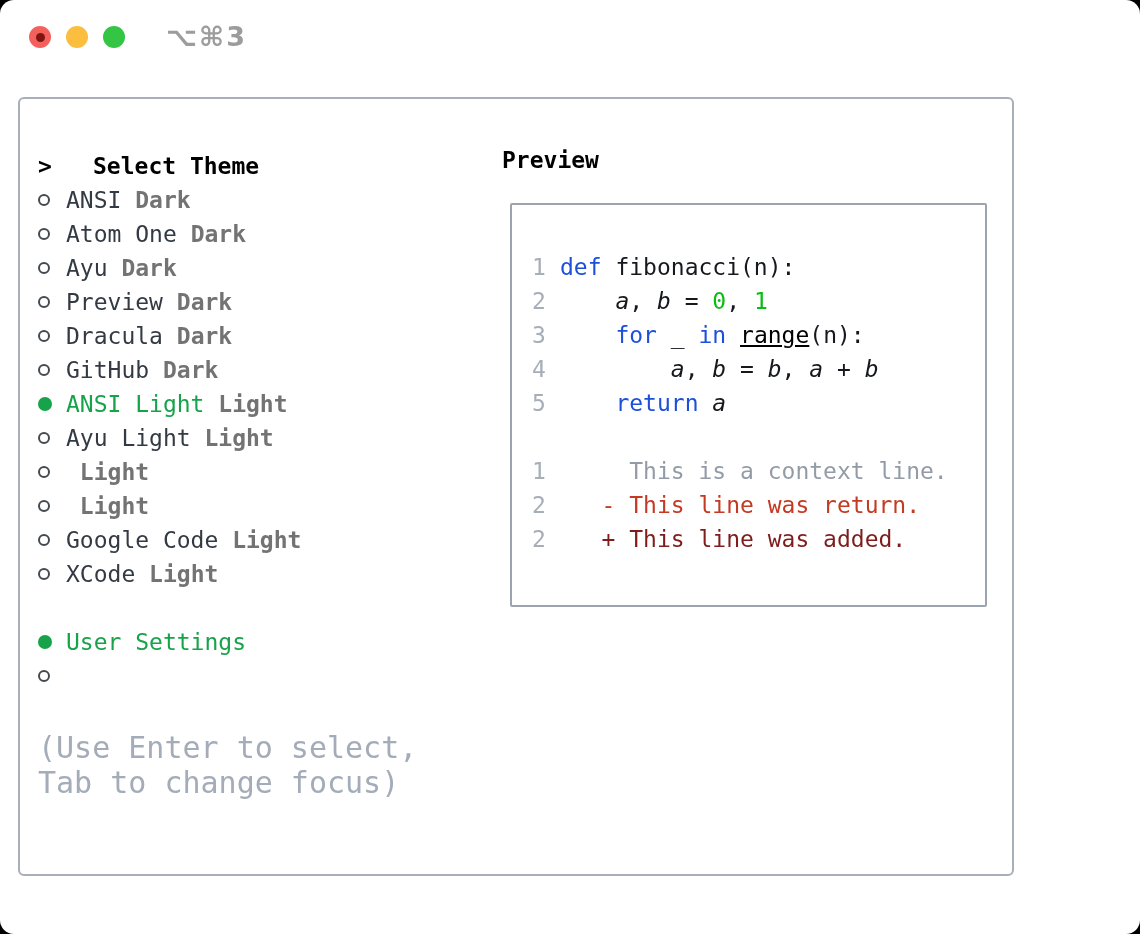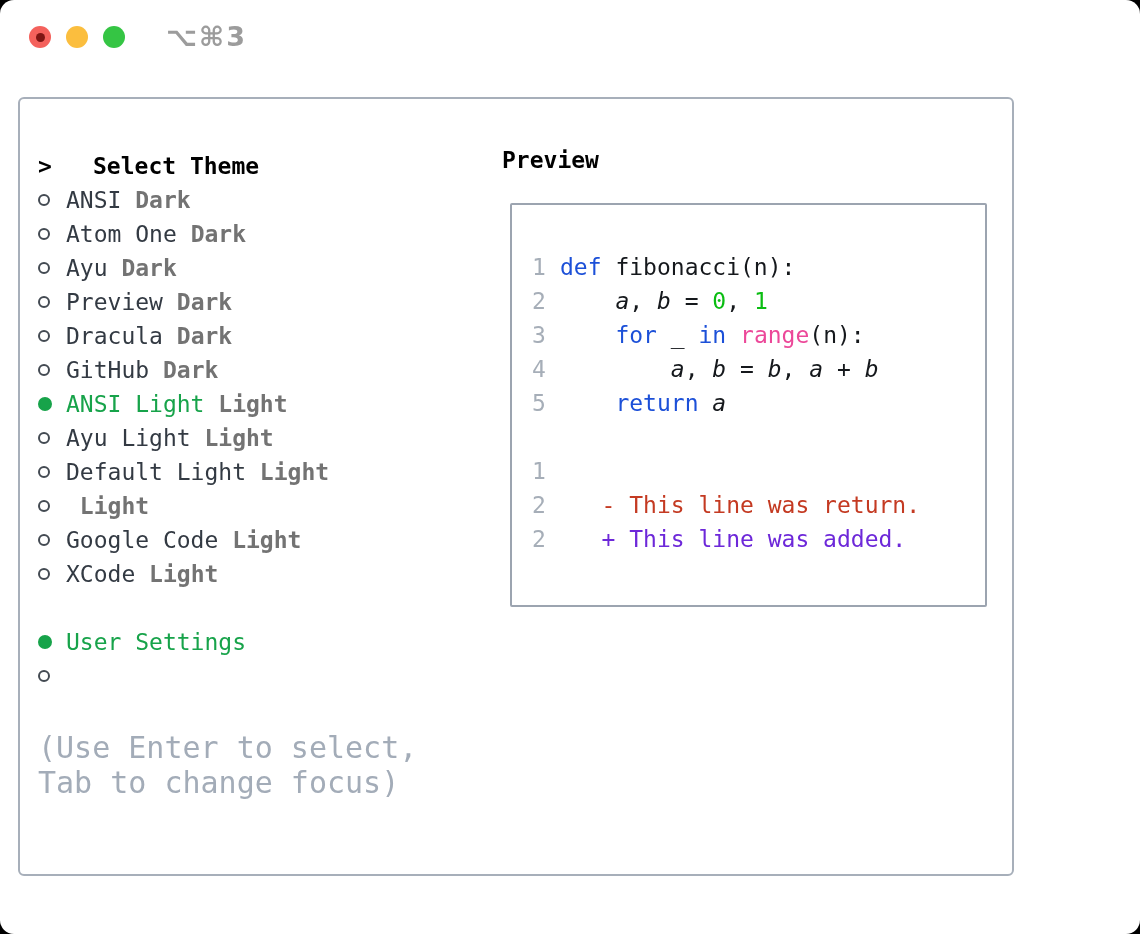--- a/index.html
+++ b/index.html
@@ -70,24 +70,24 @@
     padding:45px 0 0 20px;
     background:#fff;
   }
   .crow { display:flex; height:34px; line-height:34px; font-size:23px; white-space:pre; }
   .ln { width:28px; color:#A6AEB8; flex:none; }
   .blank-line { height:34px; }
   .c-kw      { color:#1C50D8;margin-top:24px; }
   .c-plain   { color:#15181C; }
   .c-num     { color:#0ABD12; }
   .c-var     { color:#15181C; font-style:italic; }
-  .c-builtin { color:#ec4899; }
+  .c-builtin { color:#000000;text-decoration:underline; }
   .c-context { color:#939CA6; }
   .c-del     { color:#C43A22; }
-  .c-add     { color:#6d28d9; }
+  .c-add     { color:#7f1d1d; }
 </style>
 </head>
 <body>
 
 <div class="window">
 
   <span class="dot red">
     <span class="dot-inner"></span>
   </span>
   <span class="dot yellow"></span>
@@ -104,21 +104,21 @@
 
       <div id="theme-list">
           <div class="row"><span class="gutter"><span class="ring"></span></span><span class="item-name">ANSI</span><span class="item-variant"> Dark</span></div>
           <div class="row"><span class="gutter"><span class="ring"></span></span><span class="item-name">Atom One</span><span class="item-variant"> Dark</span></div>
           <div class="row"><span class="gutter"><span class="ring"></span></span><span class="item-name">Ayu</span><span class="item-variant"> Dark</span></div>
           <div class="row"><span class="gutter"><span class="ring"></span></span><span class="item-name">Preview</span><span class="item-variant"> Dark</span></div>
           <div class="row"><span class="gutter"><span class="ring"></span></span><span class="item-name">Dracula</span><span class="item-variant"> Dark</span></div>
           <div class="row"><span class="gutter"><span class="ring"></span></span><span class="item-name">GitHub</span><span class="item-variant"> Dark</span></div>
           <div class="row"><span class="gutter"><span class="ring sel"></span></span><span class="item-name sel">ANSI Light</span><span class="item-variant"> Light</span></div>
           <div class="row"><span class="gutter"><span class="ring"></span></span><span class="item-name">Ayu Light</span><span class="item-variant"> Light</span></div>
-          <div class="row"><span class="gutter"><span class="ring"></span></span><span class="item-name">Default Light</span><span class="item-variant"> Light</span></div>
+          <div class="row"><span class="gutter"><span class="ring"></span></span><span class="item-variant"> Light</span></div>
           <div class="row"><span class="gutter"><span class="ring"></span></span><span class="item-variant"> Light</span></div>
           <div class="row"><span class="gutter"><span class="ring"></span></span><span class="item-name">Google Code</span><span class="item-variant"> Light</span></div>
           <div class="row"><span class="gutter"><span class="ring"></span></span><span class="item-name">XCode</span><span class="item-variant"> Light</span></div>
         </div>
 
       <div class="spacer"></div>
 
 
       <div id="apply-list">
           <div class="row"><span class="gutter"><span class="ring sel"></span></span><span class="item-name sel">User Settings</span></div>
@@ -133,20 +133,20 @@
     <div class="preview-box">
       <div id="code-lines">
           <div class="crow"><span class="ln">1</span><span><span class="c-kw">def</span><span class="c-plain"> fibonacci(n):</span></span></div>
           <div class="crow"><span class="ln">2</span><span><span class="c-plain">    </span><span class="c-var">a</span><span class="c-plain">, </span><span class="c-var">b</span><span class="c-plain"> = </span><span class="c-num">0</span><span class="c-plain">, </span><span class="c-num">1</span></span></div>
           <div class="crow"><span class="ln">3</span><span><span class="c-plain">    </span><span class="c-kw">for</span><span class="c-plain"> _ </span><span class="c-kw">in</span><span class="c-plain"> </span><span class="c-builtin">range</span><span class="c-plain">(n):</span></span></div>
           <div class="crow"><span class="ln">4</span><span><span class="c-plain">        </span><span class="c-var">a</span><span class="c-plain">, </span><span class="c-var">b</span><span class="c-plain"> = </span><span class="c-var">b</span><span class="c-plain">, </span><span class="c-var">a</span><span class="c-plain"> + </span><span class="c-var">b</span></span></div>
           <div class="crow"><span class="ln">5</span><span><span class="c-plain">    </span><span class="c-kw">return</span><span class="c-plain"> </span><span class="c-var">a</span></span></div>
         </div>
       <div class="blank-line"></div>
       <div id="diff-lines">
-          <div class="crow"><span class="ln">1</span></div>
+          <div class="crow"><span class="ln">1</span><span><span class="c-context">     This is a context line.</span></span></div>
           <div class="crow"><span class="ln">2</span><span><span class="c-del">   - This line was return.</span></span></div>
           <div class="crow"><span class="ln">2</span><span><span class="c-add">   + This line was added.</span></span></div>
         </div>
     </div>
 
   </div>
 </div>
 
 </body></html>

